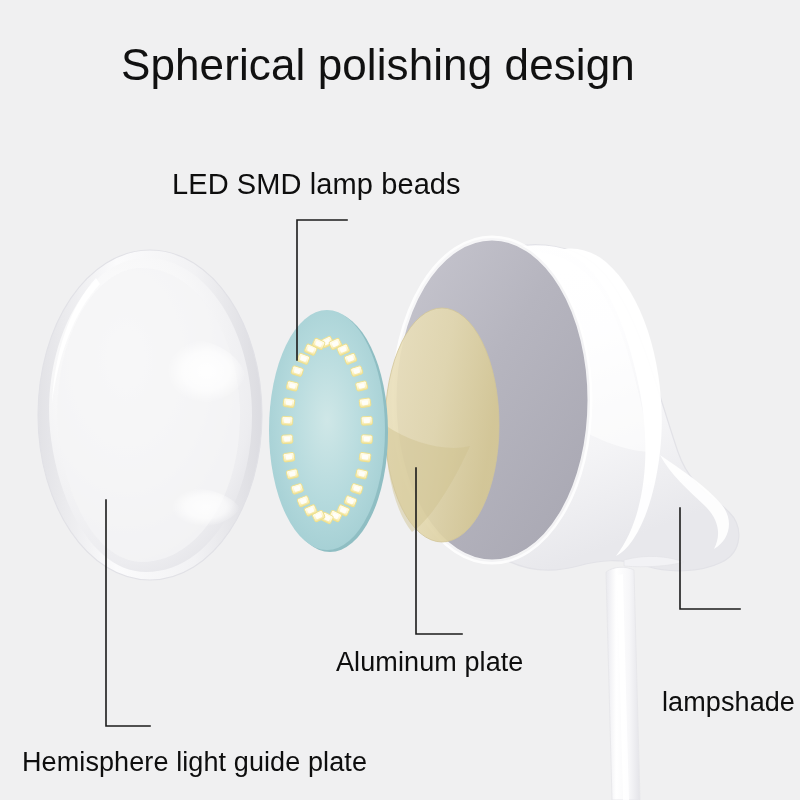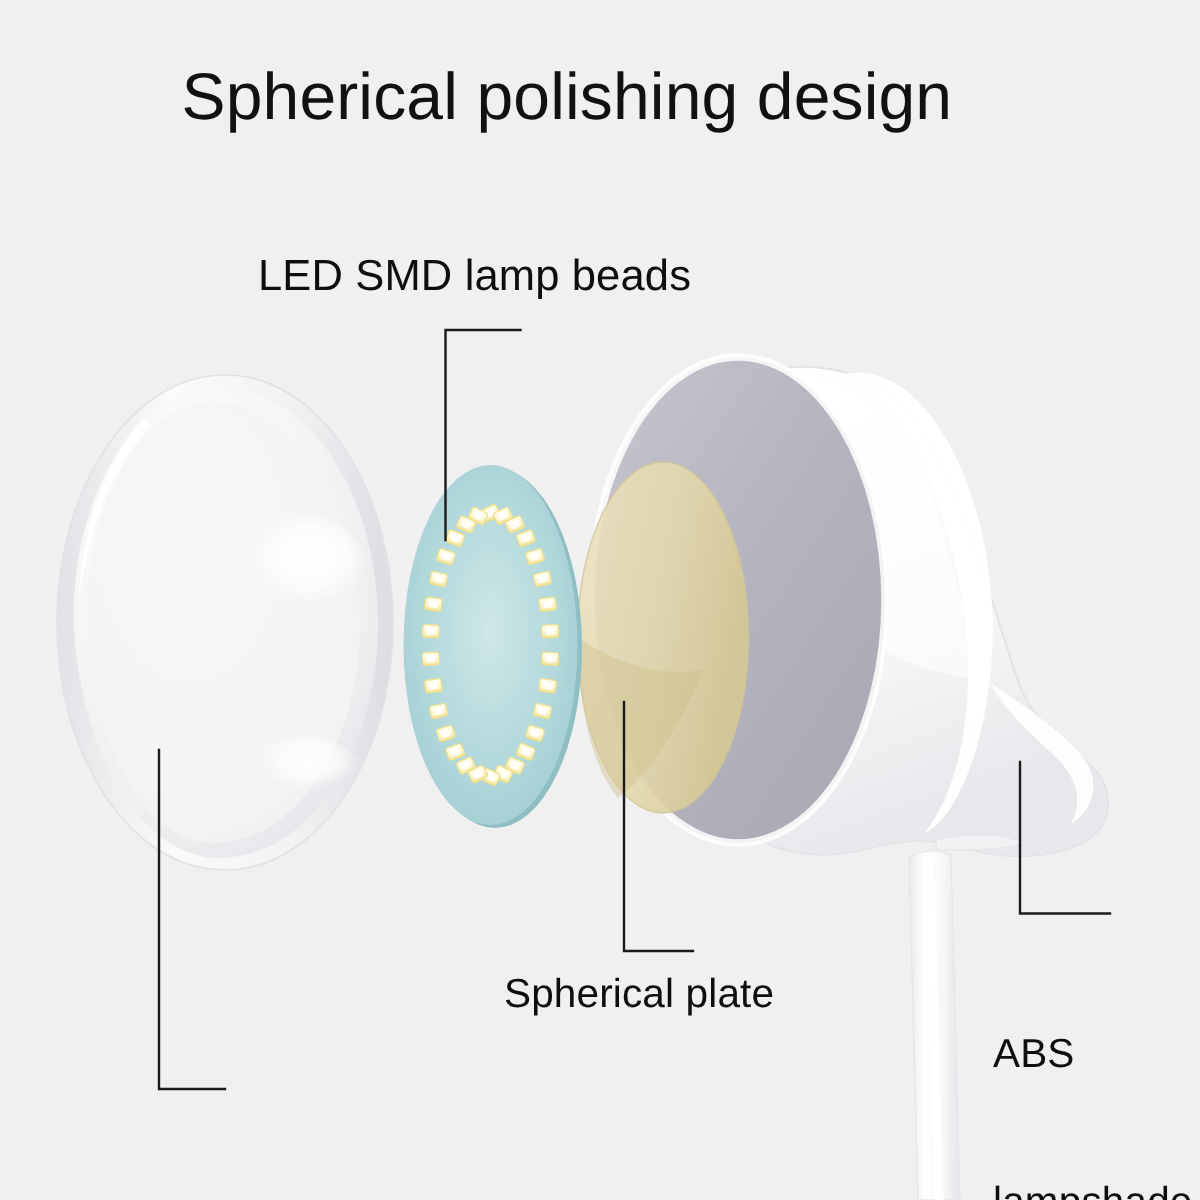--- a/index.html
+++ b/index.html
@@ -257,21 +257,21 @@
       <path d="M 106 500 L 106 726 L 150 726"></path>
       <path d="M 416 468 L 416 634 L 462 634"></path>
       <path d="M 680 508 L 680 609 L 740 609"></path>
     </g>
   </svg>
 
   <div class="label" id="title">Spherical polishing design</div>
 
   <div class="label" id="lbl-led">LED SMD lamp beads</div>
 
-
-  <div class="label" id="lbl-alum">Spherical plate</div>
+  <div class="label" id="lbl-hemi">Hemisphere light guide plate</div>
+
+  <div class="label" id="lbl-alum">Aluminum plate</div>
 
   <div class="label" id="lbl-abs">
-    <div>ABS</div>
     <div>lampshade</div>
   </div>
 
 </div>
 
 </body></html>

